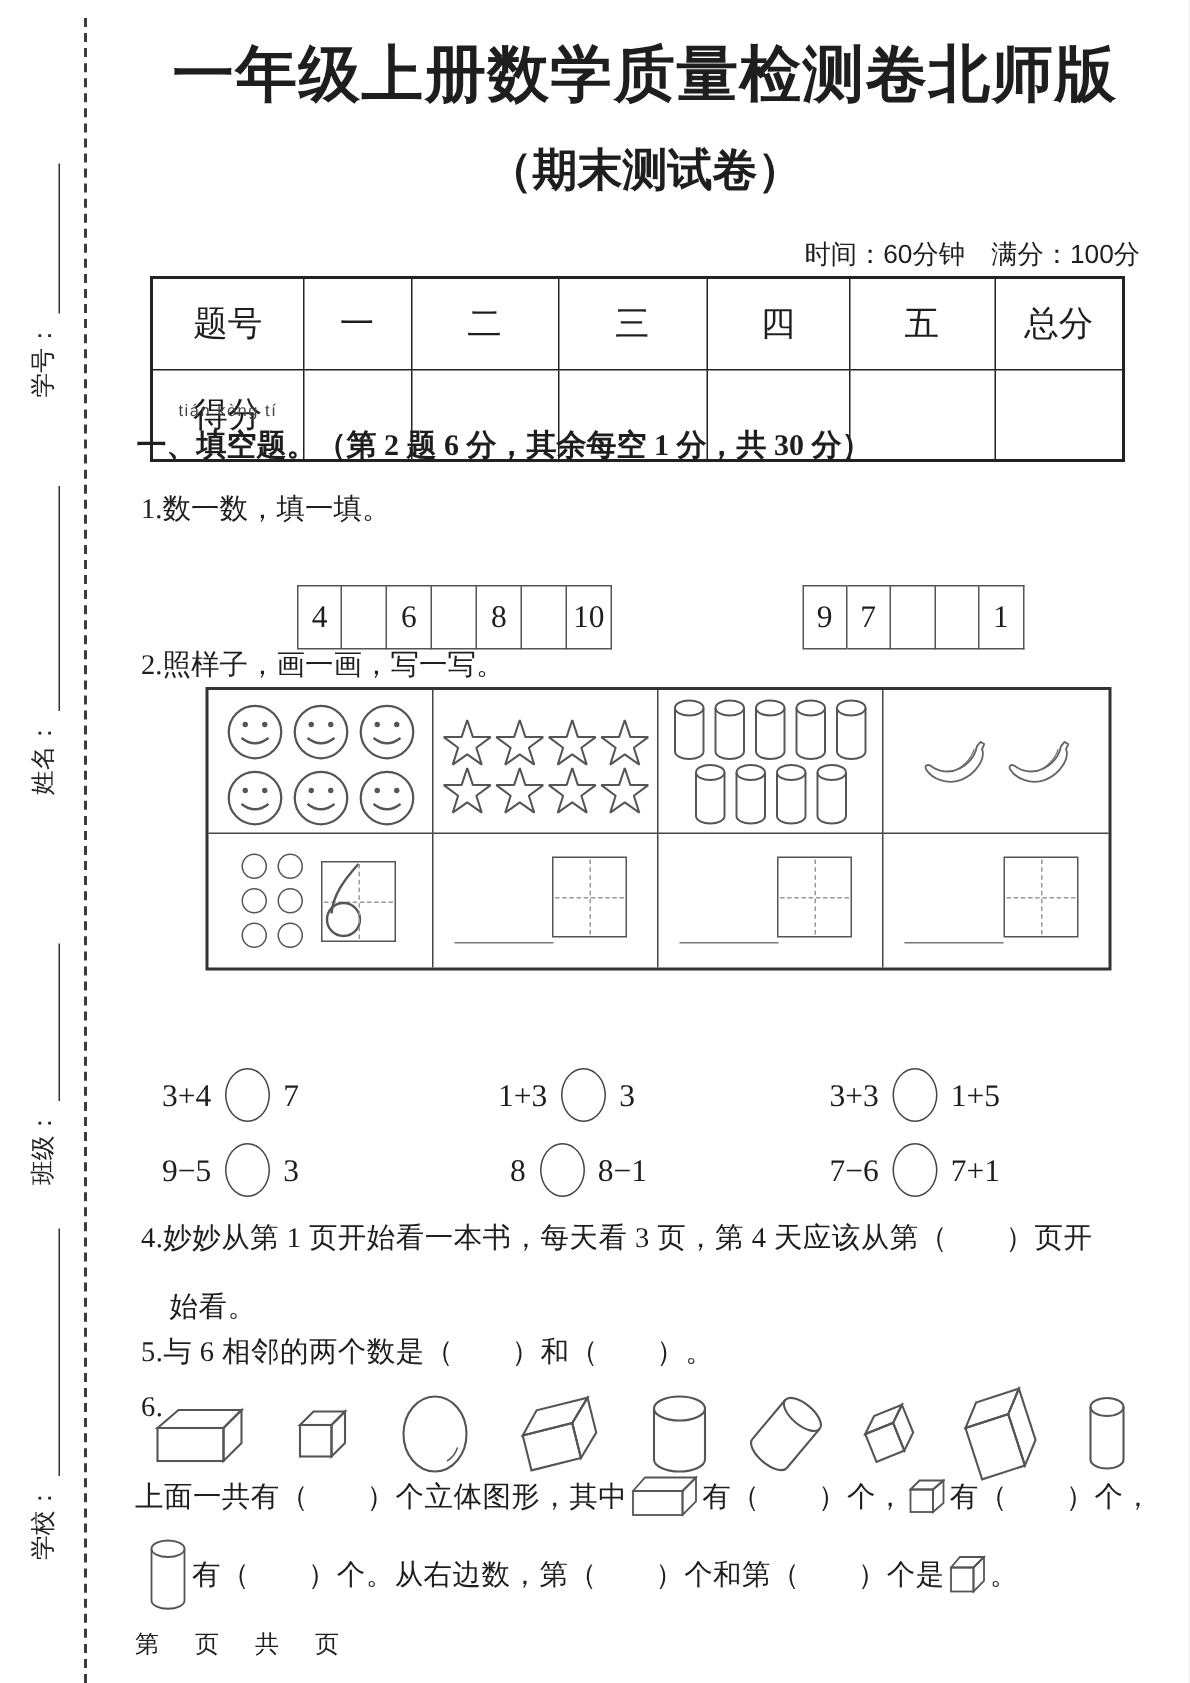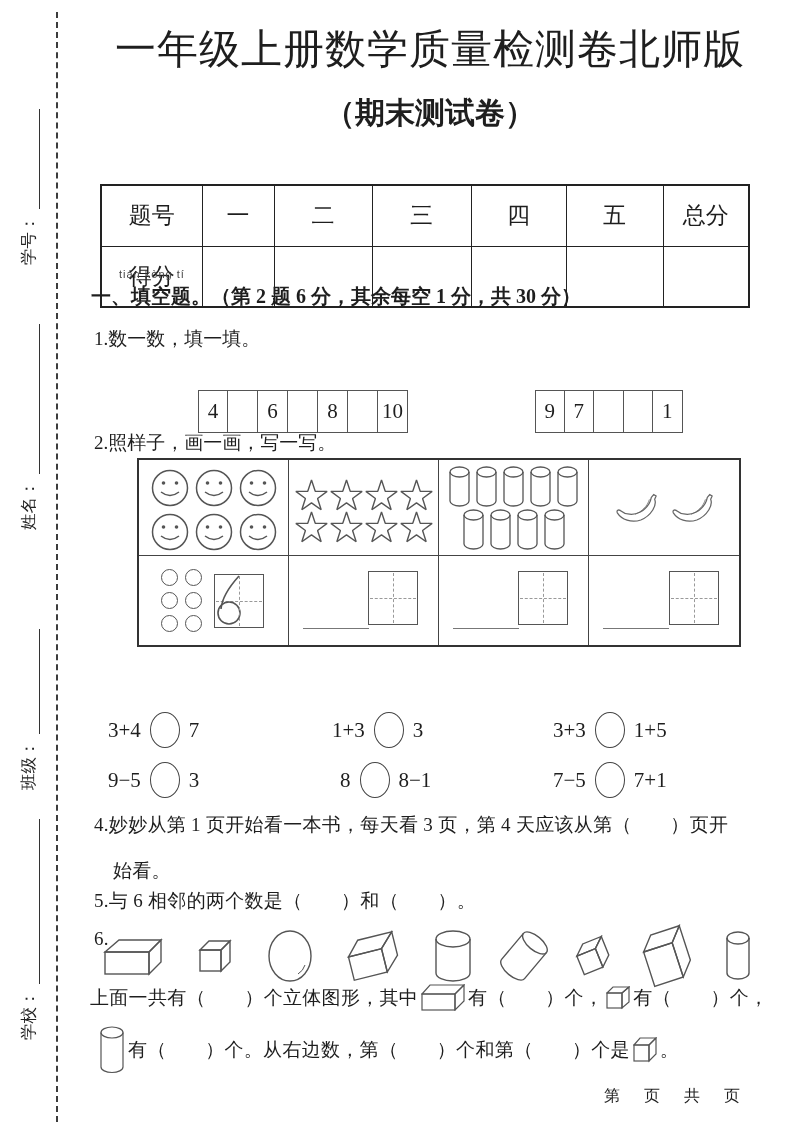--- a/index.html
+++ b/index.html
@@ -15,21 +15,21 @@
   .sidebar-field { position:absolute; left:14px; transform:rotate(-90deg);
     transform-origin:0 0; display:flex; align-items:flex-end; gap:6px;
     font-size:16.5px; white-space:nowrap; color:#222; height:26px; }
   .sidebar-field .blank-line { display:inline-block; border-bottom:1.6px solid #333; height:20px; }
   .sf-1 { top:265px; } .sf-1 .blank-line { width:100px; }
   .sf-2 { top:530px; } .sf-2 .blank-line { width:150px; }
   .sf-3 { top:790px; } .sf-3 .blank-line { width:105px; }
   .sf-4 { top:1040px;} .sf-4 .blank-line { width:165px; }
   
   .doc-title { position:absolute; top:22px; left:80px; width:700px; text-align:center;
-    font-size:41px; font-weight:400; letter-spacing:1px;
+    font-size:41px; font-weight:700; letter-spacing:1px;
     font-family:"Liberation Sans","DejaVu Sans",sans-serif; }
   .doc-subtitle { position:absolute; top:93px; left:80px; width:700px; text-align:center;
     font-size:30px; font-weight:700; font-family:"Liberation Sans","DejaVu Sans",sans-serif; }
   .meta { position:absolute; top:157px; left:380px; width:380px; text-align:right;
     font-size:17.5px; font-family:"Liberation Sans","DejaVu Sans",sans-serif; }
   
   .score-table { position:absolute; top:184px; left:100px; border-collapse:collapse;
     table-layout:fixed; }
   .score-table td { border:1.6px solid #222; height:61px; text-align:center;
     font-size:23px; padding:0; }
@@ -82,21 +82,21 @@
   .q3-item { position:absolute; display:flex; align-items:center; gap:9px;
     font-size:21px; height:40px; }
   .cmp-circle { width:30px; height:36px; border:1.4px solid #444; border-radius:50%; }
   
   .text-line { position:absolute; font-size:19px; letter-spacing:0.3px; }
   .q6-shapes { position:absolute; top:920px; left:103px; width:648px; height:72px;
     display:flex; align-items:center; justify-content:space-between; }
   .shape { display:flex; align-items:center; }
   .inline-flex-line { position:absolute; display:flex; align-items:center; gap:3px;
     font-size:19px; letter-spacing:0.3px; }
-  .footer { position:absolute; top:1086px; left:90px; width:660px; text-align:right;
+  .footer { position:absolute; top:1086px; left:90px; width:660px; text-align:left;
     font-size:16px; letter-spacing:10px; }
   svg { display:block; }
 </style>
 </head>
 <body>
 
 <div class="page">
 
   <div class="dashed-divider"></div>
   <div class="sidebar-field sf-1">
@@ -111,20 +111,21 @@
     <span>班级：</span>
       <span class="blank-line"></span>
   </div>
   <div class="sidebar-field sf-4">
     <span>学校：</span>
       <span class="blank-line"></span>
   </div>
 
   <div class="doc-title">一年级上册数学质量检测卷北师版</div>
   <div class="doc-subtitle">（期末测试卷）</div>
+  <div class="meta">时间：60分钟　满分：100分</div>
 
   <table class="score-table">
     <colgroup>
       <col style="width:101px">
         <col style="width:72px">
         <col style="width:98px">
       <col style="width:99px">
         <col style="width:95px">
         <col style="width:97px">
         <col style="width:86px">
@@ -351,21 +352,21 @@
     <span>9−5</span>
     <span class="cmp-circle"></span>
     <span>3</span>
   </div>
   <div class="q3-item" style="top:760px;left:340px;">
     <span>8</span>
     <span class="cmp-circle"></span>
     <span>8−1</span>
   </div>
   <div class="q3-item" style="top:760px;left:553px;">
-    <span>7−5</span>
+    <span>7−6</span>
     <span class="cmp-circle"></span>
     <span>7+1</span>
   </div>
 
   <div class="text-line" style="top:792px;left:94px;margin-top:20px;">4.妙妙从第 1 页开始看一本书，每天看 3 页，第 4 天应该从第（　　）页开</div>
   <div class="text-line" style="top:858px;left:113px;">始看。</div>
   <div class="text-line" style="top:888px;left:94px;">5.与 6 相邻的两个数是（　　）和（　　）。</div>
 
   <div class="text-line" style="top:928px;left:94px;">6.</div>
   <div class="q6-shapes">

